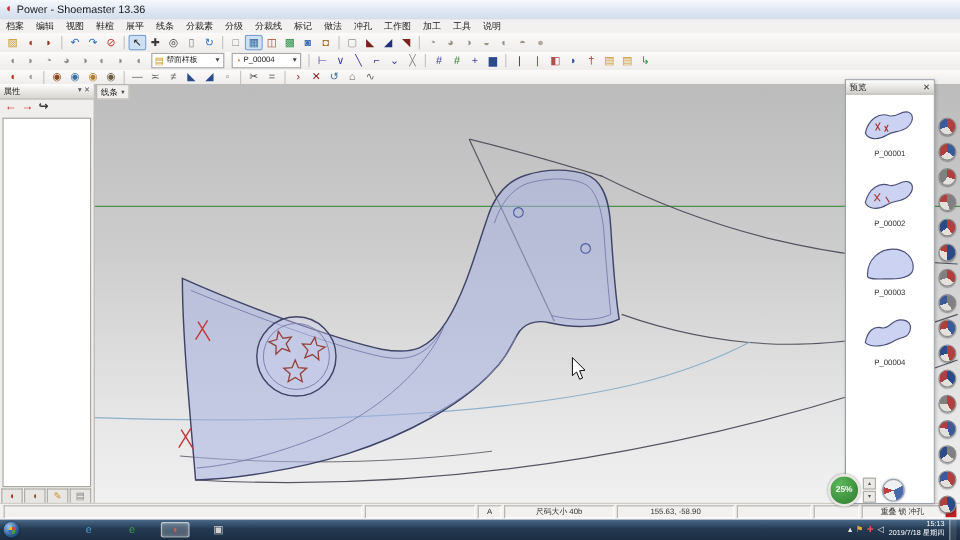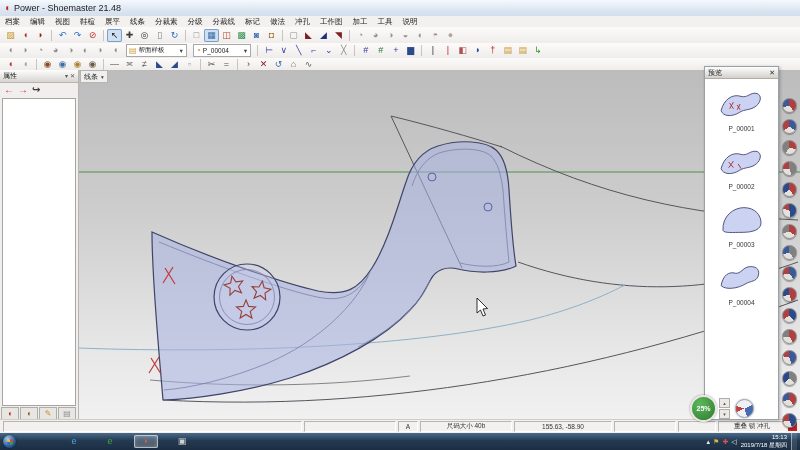--- a/index.html
+++ b/index.html
@@ -120,21 +120,21 @@
   .tray{margin-left:auto;display:flex;align-items:center;gap:4px;}
   .tray-ico{font-size:7px;line-height:1;}
   .clock{color:#fff;font-size:6px;text-align:right;line-height:1.2;}
   .show-desktop{width:5px;height:17px;border-left:1px solid rgba(255,255,255,.45);background:rgba(255,255,255,.1);flex:none;}
 </style>
 </head>
 <body>
 
 <div class="titlebar">
   <span class="app-icon">◖</span>
-  <span class="title-text">Power - Shoemaster 21.48</span>
+  <span class="title-text">Power - Shoemaster 13.36</span>
 </div>
 
 <div class="menubar">
 
 <span class="menu-item">档案</span>
     <span class="menu-item">编辑</span>
     <span class="menu-item">视图</span>
     <span class="menu-item">鞋楦</span>
     <span class="menu-item">展平</span>
     <span class="menu-item">线条</span>

